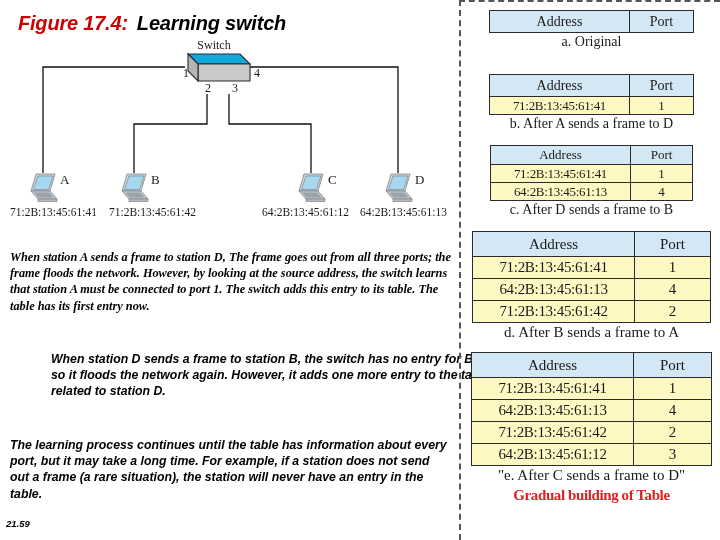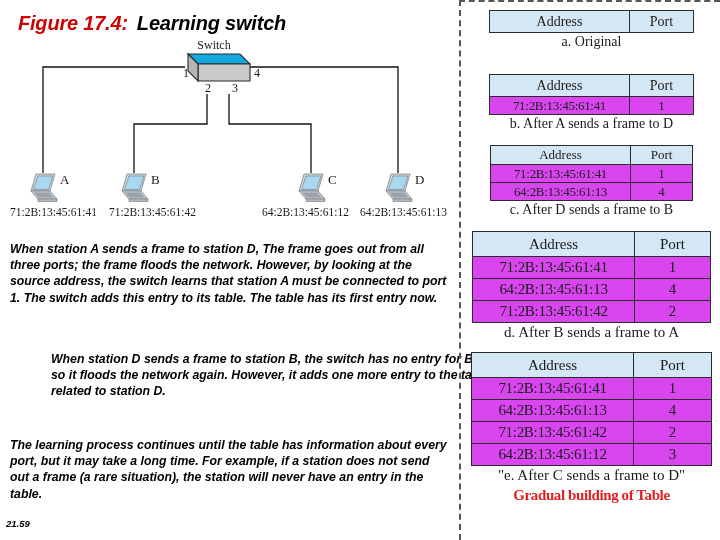--- a/index.html
+++ b/index.html
@@ -47,21 +47,21 @@
   .para {
     position: absolute;
     left: 10px;
     width: 442px;
     font-size: 12.3px;
     font-weight: bold;
     font-style: italic;
     line-height: 16.2px;
     color: #000;
   }
-  #para-1 { top: 241px; }
+  #para-1 { top: 249px; font-family: Liberation Serif, serif; }
   #para-2 { top: 351px; margin-left: 41px; }
   #para-3 { top: 437px; }
 
   #slide-number {
     position: absolute;
     left: 6px; top: 518px;
     font-size: 9.5px;
     font-weight: bold;
     font-style: italic;
     color: #000;
@@ -85,21 +85,21 @@
   }
   #block-a { top: 8px; }
   #block-b { top: 72px; }
   #block-c { top: 143px; }
   #block-d { top: 229px; }
   #block-e { top: 350px; }
 
   table.mac-table {
     border-collapse: collapse;
     margin: 0 auto;
-    background: #d946ef;
+    background: #fef9c3;
     table-layout: fixed;
   }
   table.mac-table th,
   table.mac-table td {
     border: 1px solid #2b2b2b;
     font-family: "Liberation Serif", serif;
     color: #1a1a1a;
     text-align: center;
     padding: 0;
   }

